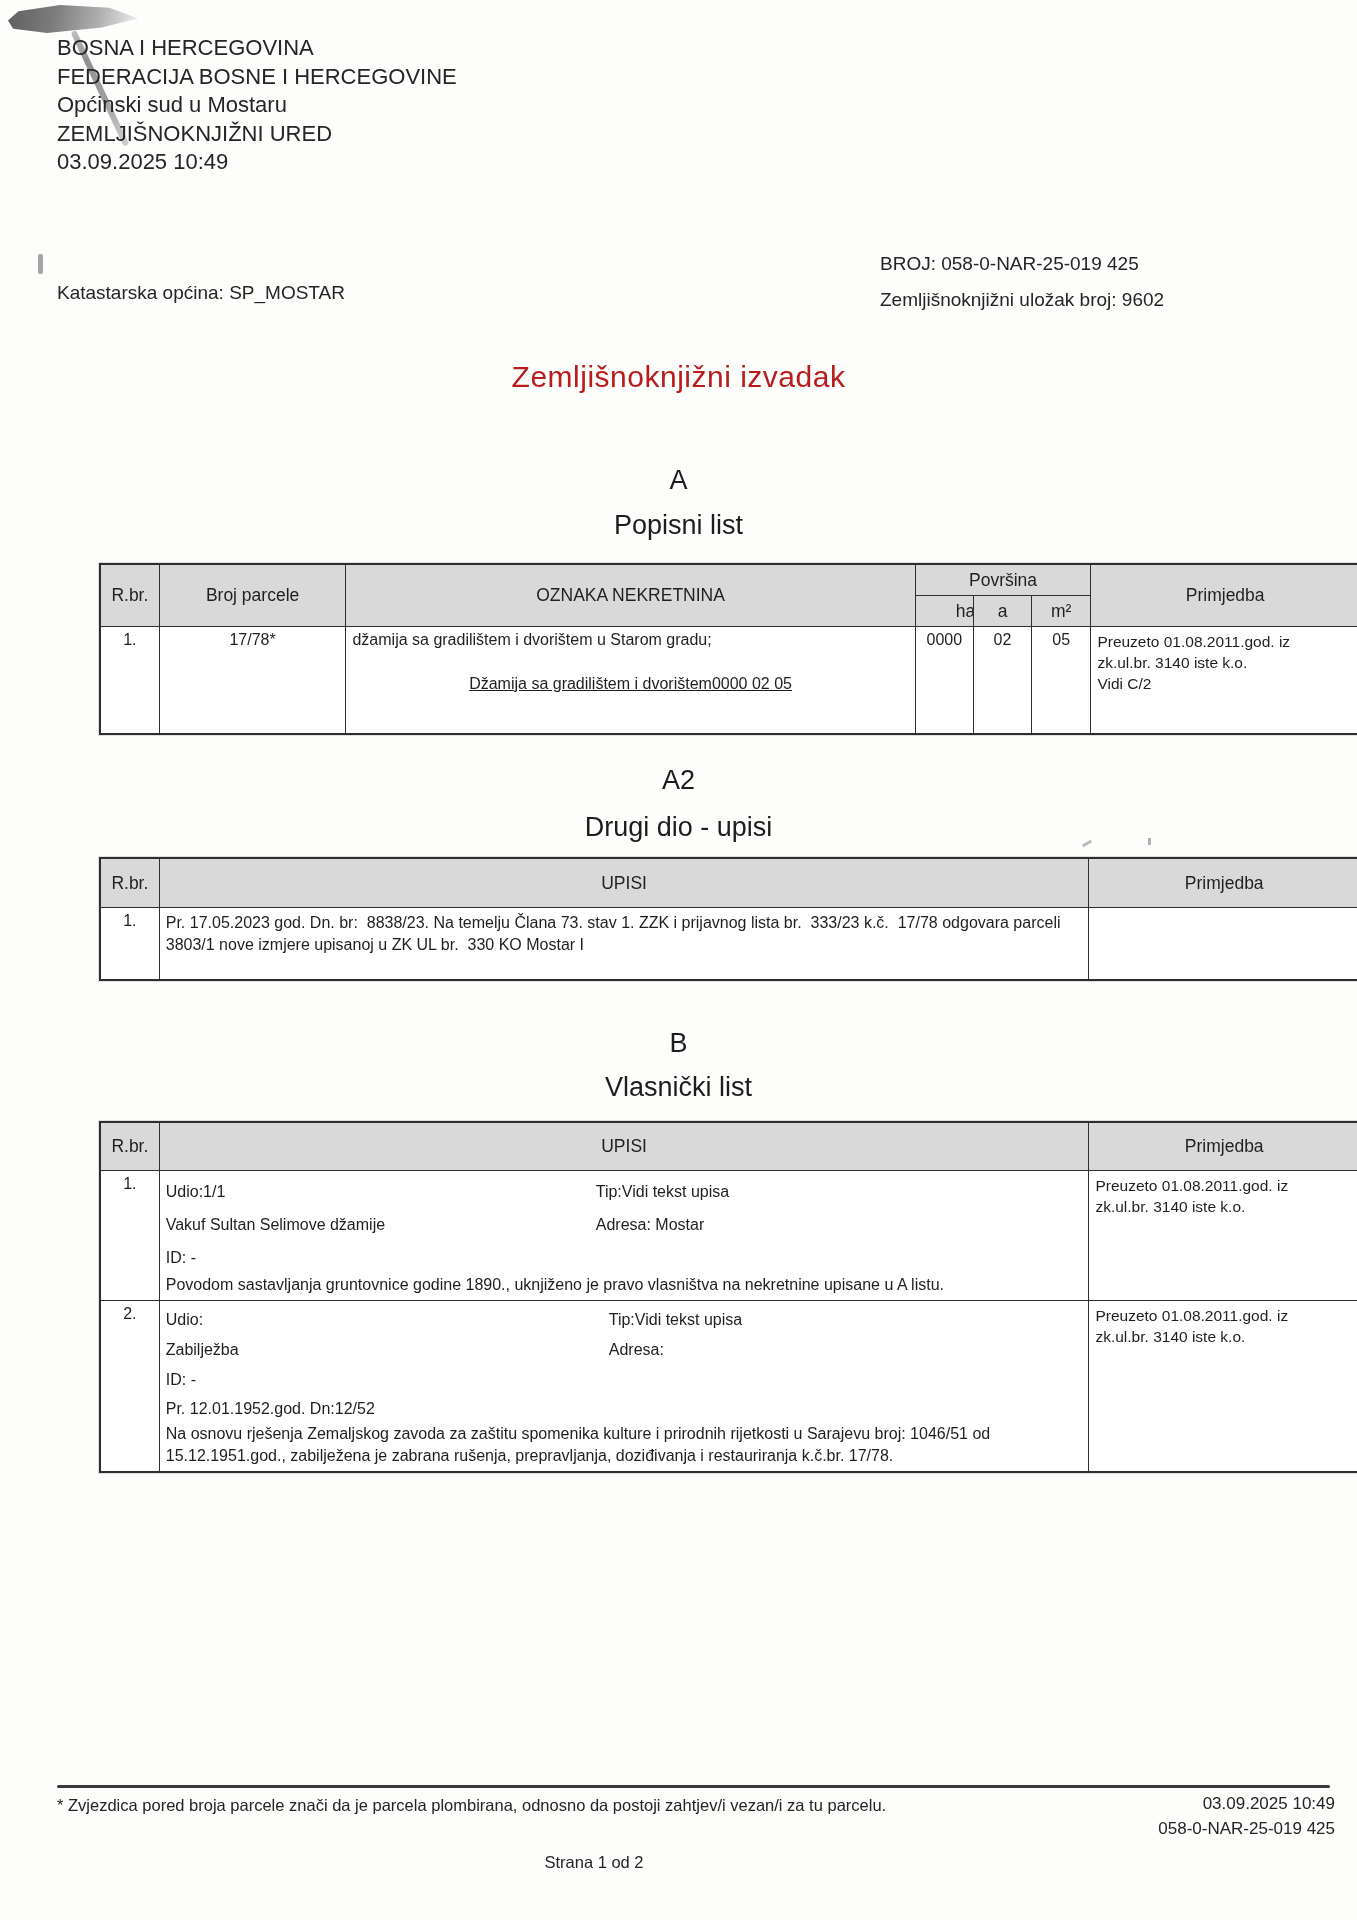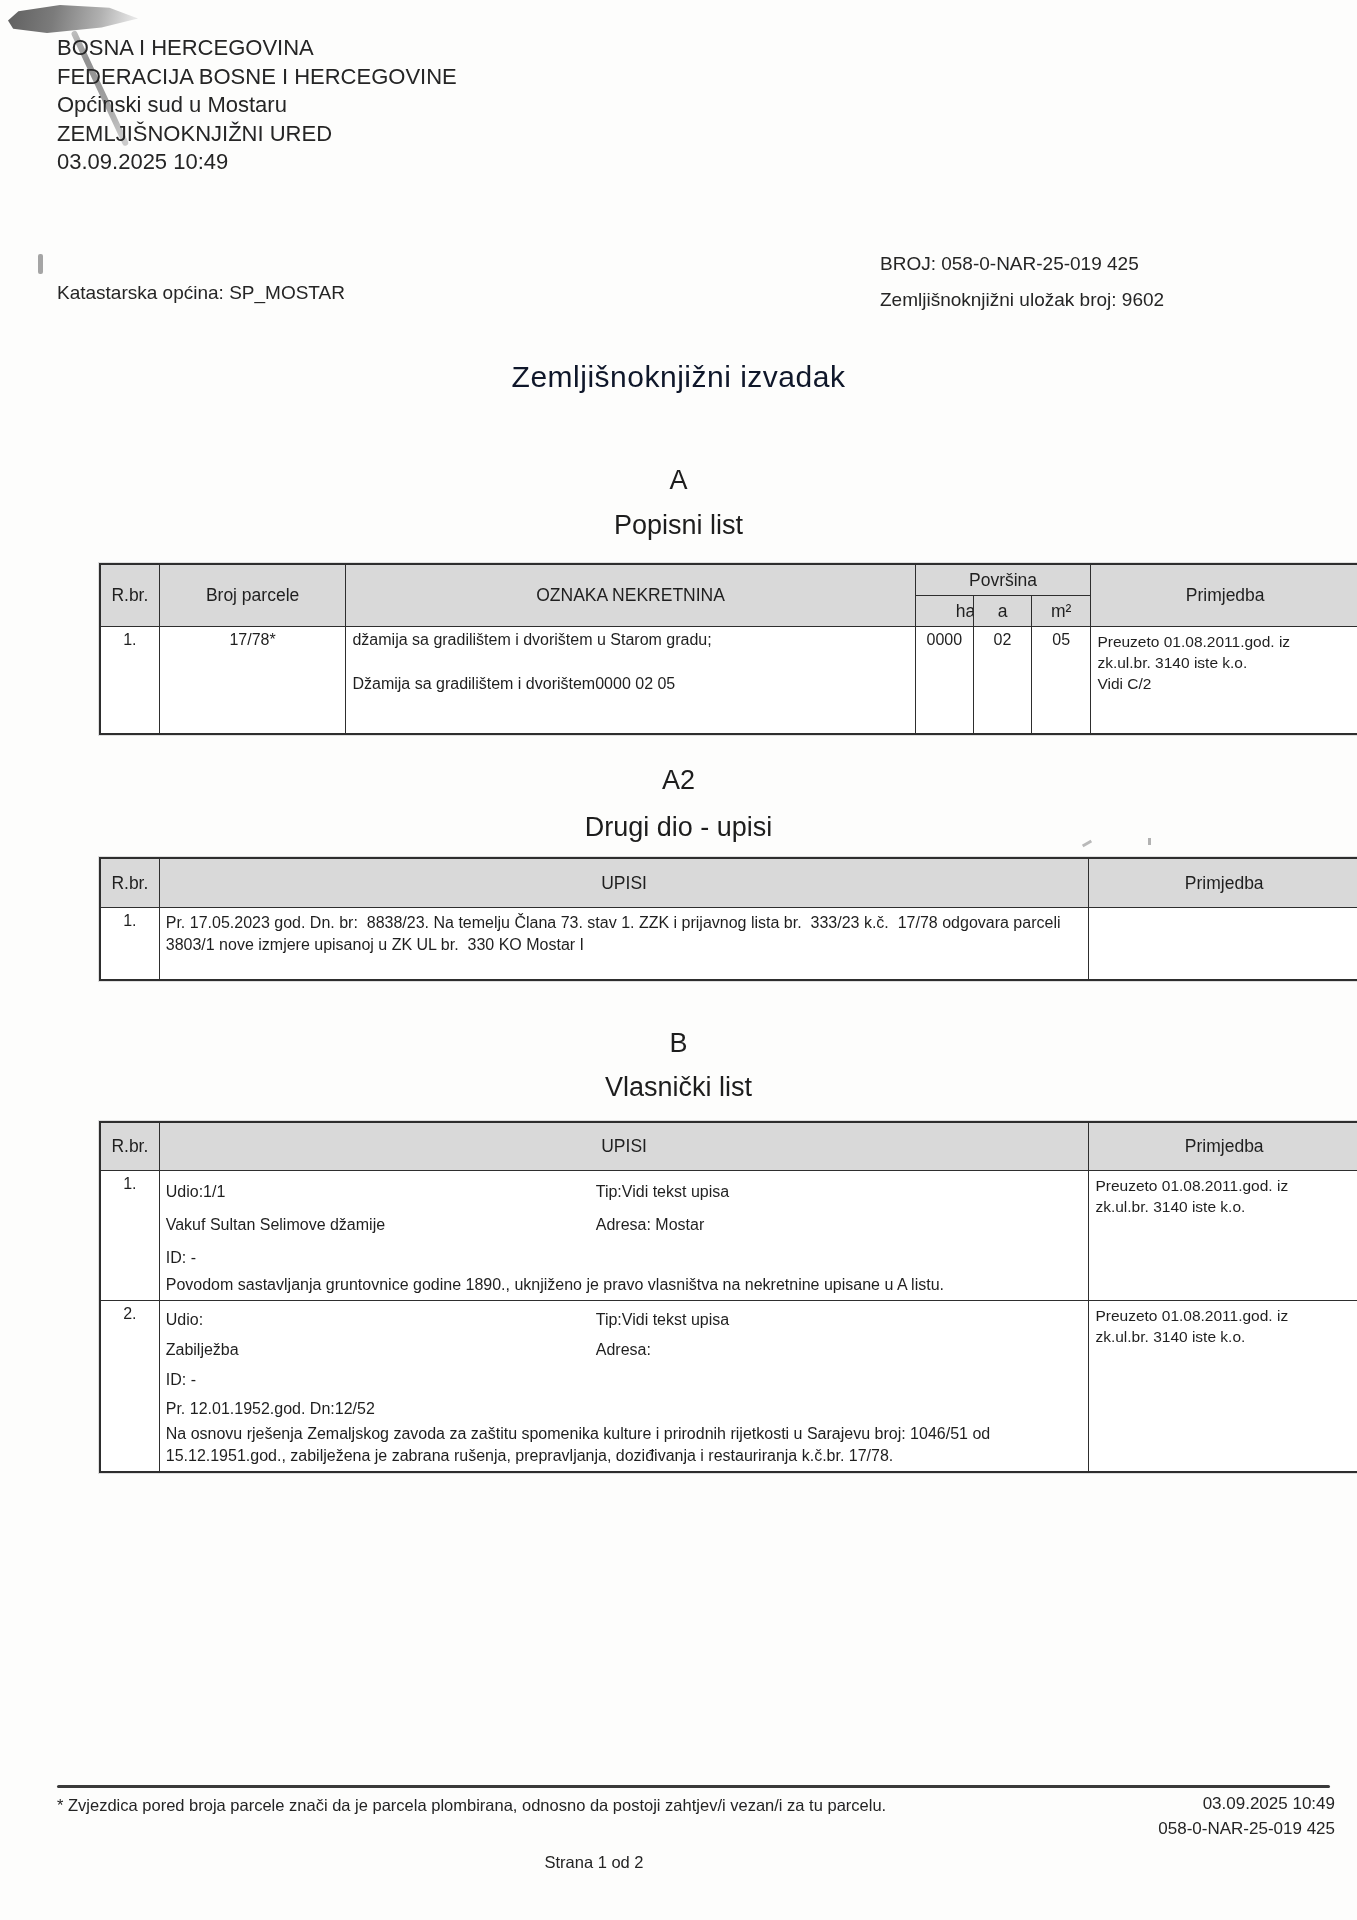--- a/index.html
+++ b/index.html
@@ -7,41 +7,41 @@
     width:1357px;height:1920px;position:relative;background:#fdfdfc;
     font-family:"Liberation Sans","DejaVu Sans",sans-serif;color:#222;
     overflow:hidden;
   }
   .abs{position:absolute;}
   
   .letterhead{left:57px;top:34px;font-size:22px;line-height:28.5px;color:#252525;}
   .case-block{left:880px;top:246px;font-size:19px;line-height:36px;color:#252525;}
   .kat-opcina{left:57px;top:282px;font-size:19px;color:#252525;}
   
-  .doc-title{left:0;top:360px;width:1357px;text-align:center;font-size:30px;color:#0f172a;letter-spacing:.5px;}
+  .doc-title{left:0;top:360px;width:1357px;text-align:center;font-size:30px;color:#b91c1c;letter-spacing:.5px;}
   .sec-letter{left:0;width:1357px;text-align:center;font-size:27px;color:#1d1d1d;}
   .sec-subtitle{left:0;width:1357px;text-align:center;font-size:27px;color:#1d1d1d;}
   
   table{border-collapse:collapse;table-layout:fixed;background:#fff;margin-left:32px;}
   .doc-table{position:absolute;left:67px;width:1262px;}
   .doc-table td,.doc-table th{
     border:1px solid #2e2e2e;vertical-align:top;overflow:hidden;
     font-weight:normal;color:#1f1f1f;
   }
   .doc-table{border:2px solid #2e2e2e;box-shadow:0 0 0 1px #9a9a9a4d;}
   th{background:#d9d9d9;text-align:center;font-size:17.5px;}
   .hdr-mid{vertical-align:middle !important;}
   .cell-center{text-align:center;}
   .fs16{font-size:16px;}
   .fs15{font-size:15.5px;line-height:21px;}
   .pad{padding:4px 6px;}
-  .oznaka-line2{display:flex;justify-content:flex-start;margin-top:26px;}
+  .oznaka-line2{display:flex;justify-content:center;margin-top:26px;text-decoration:underline;}
   .upisi-grid{display:grid;grid-template-columns:430px 1fr;}
   .lh33{line-height:33px;}
-  .lh30{line-height:30px;}
+  .lh30{line-height:30px;gap:13px;}
   .note-tight{line-height:22px;}
   .prewrap{white-space:pre-wrap;}
   
   .footer-rule{left:57px;top:1785px;width:1273px;height:3px;background:#3a3a3a;border-radius:2px;}
   .footer-left{left:57px;top:1793px;font-size:16.5px;line-height:25px;color:#242424;}
   .footer-right{left:880px;top:1791px;width:455px;text-align:right;font-size:17px;line-height:25px;color:#242424;}
   .page-number{left:0;top:1853px;width:1188px;text-align:center;font-size:16.5px;color:#242424;}
   
   .artifact-corner{
     left:8px;top:5px;width:130px;height:28px;

